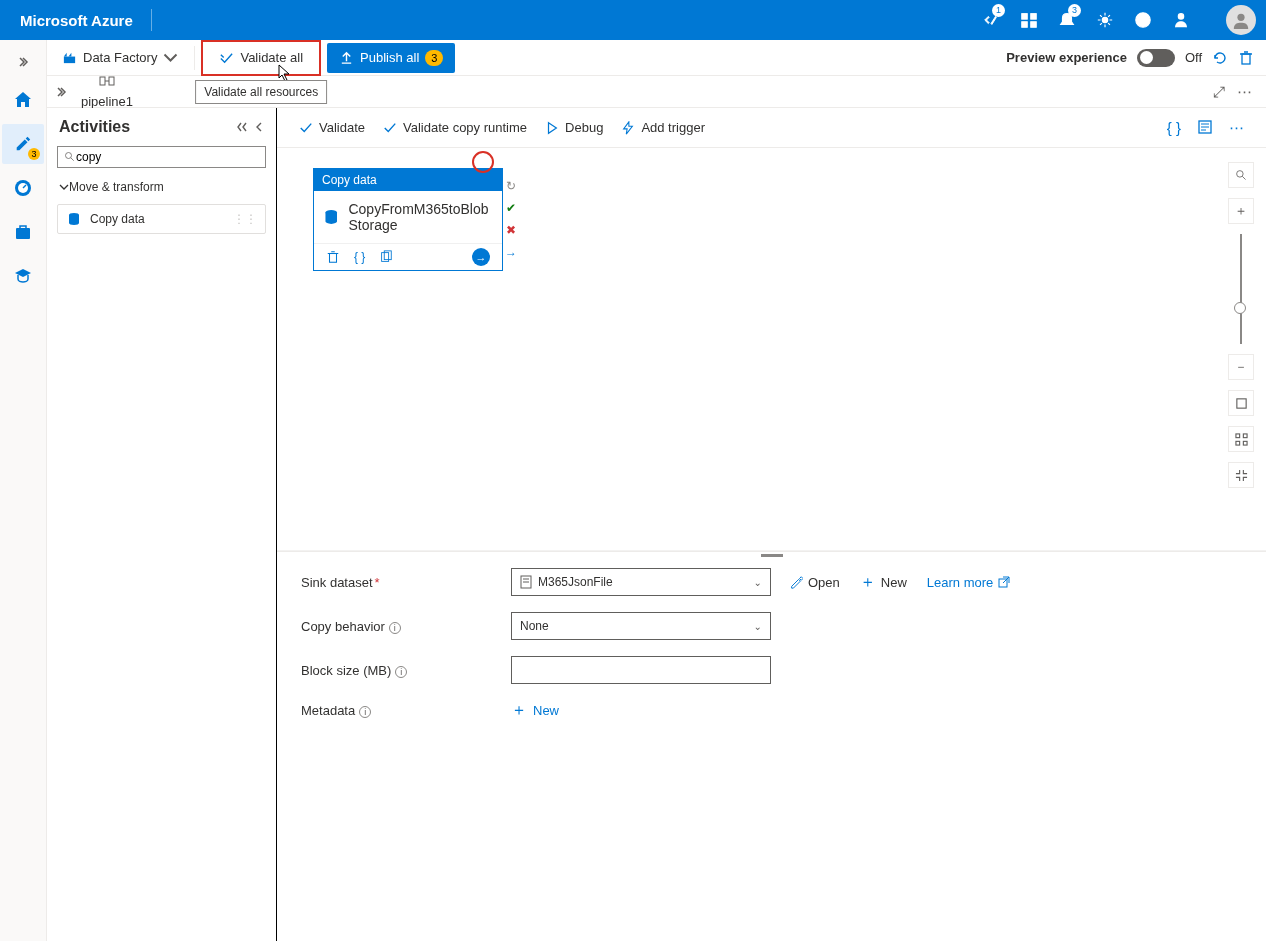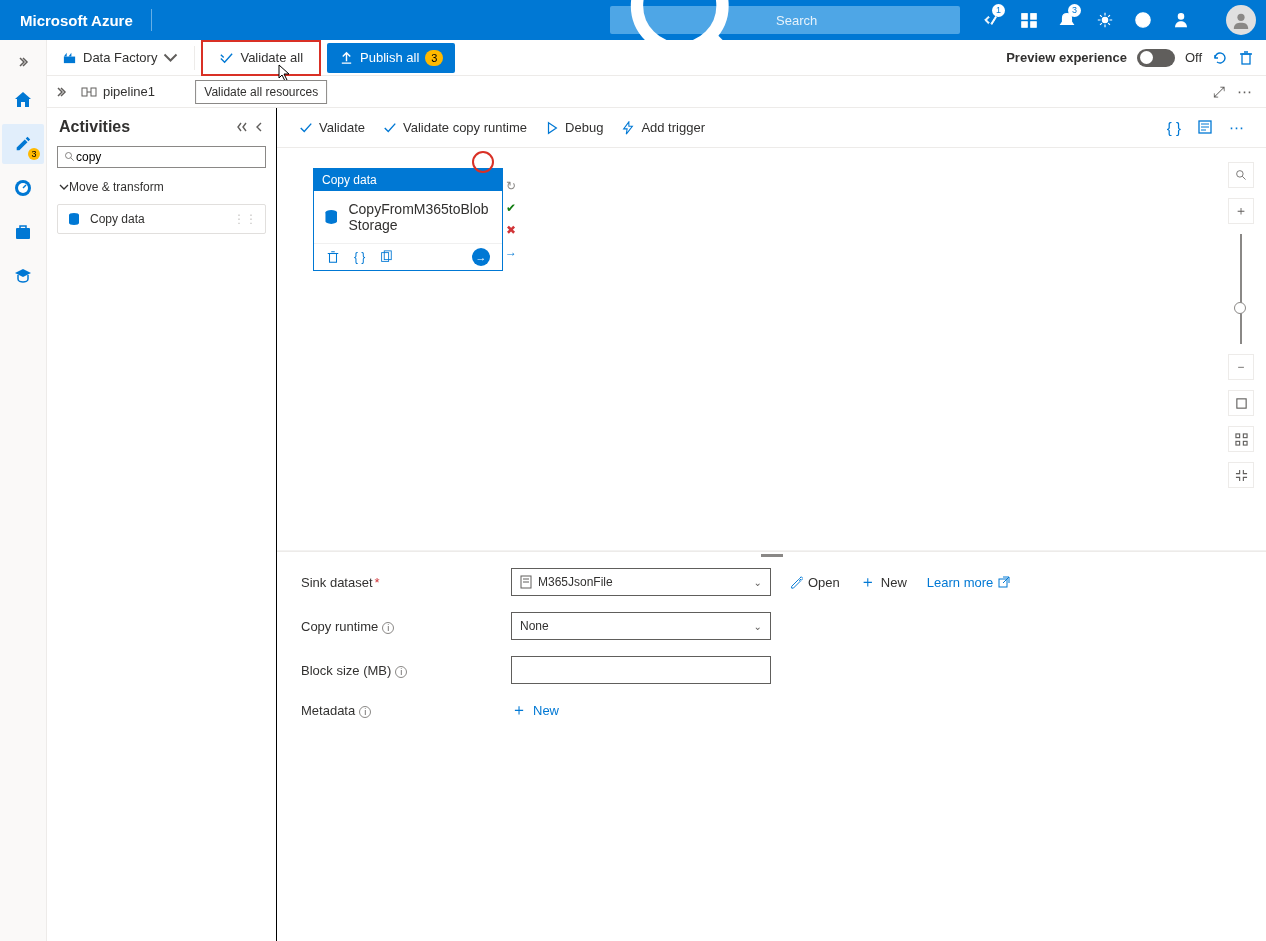--- a/index.html
+++ b/index.html
@@ -34,21 +34,21 @@
   .publish-btn .pill { background:#ffb900; color:#000; border-radius:10px; padding:0 6px; font-size:11px; height:16px; line-height:16px; }
   .toolbar .right { margin-left:auto; display:flex; align-items:center; gap:10px; padding-right:12px; font-size:13px; }
   .toggle { width:38px; height:18px; background:#605e5c; border-radius:10px; position:relative; }
   .toggle::after { content:''; position:absolute; width:13px; height:13px; background:#fff; border-radius:50%; top:2.5px; left:3px; }
   
   .tooltip { position:absolute; top:40px; left:50%; transform:translateX(-50%); background:#fff; border:1px solid #8a8886; padding:4px 8px; font-size:12px; white-space:nowrap; z-index:20; }
 
   
   .main-area { position:absolute; left:47px; right:0; top:76px; bottom:0; display:flex; flex-direction:column; }
   .tabs-row { height:32px; display:flex; align-items:center; border-bottom:1px solid #edebe9; padding:0 8px; gap:8px; }
-  .tabs-row .tab { display:flex; align-items:center; gap:6px; font-size:13px; padding:0 6px; }
+  .tabs-row .tab { display:flex; align-items:center; gap:6px; font-size:13px; padding:0 6px;flex-direction:column; }
   .tabs-row .right-icons { margin-left:auto; display:flex; gap:12px; padding-right:6px; }
   .tabs-row .right-icons span { cursor:pointer; font-size:15px; color:#605e5c; }
 
   .content-row { flex:1; display:flex; overflow:hidden; }
 
   
   .activities { width:230px; border-right:1px solid #000000; background:#fff; display:flex; flex-direction:column; }
   .activities-header { display:flex; align-items:center; padding:10px 12px 4px; font-size:16px; font-weight:600; }
   .activities-header .collapse-icons { margin-left:auto; font-size:11px; color:#605e5c; cursor:pointer; display:flex; gap:4px; }
   .act-search { margin:6px 10px; display:flex; align-items:center; border:1px solid #8a8886; padding:3px 6px; font-size:12px; }
@@ -107,27 +107,20 @@
 
   .validate-wrap { position:relative; }
 </style>
 </head>
 <body>
 
 <div class="topbar">
   <div class="brand">Microsoft Azure</div>
   <div class="divider"></div>
   <div class="spacer"></div>
-  <div class="searchbox">
-    <svg viewBox="0 0 16 16">
-        <circle cx="6.5" cy="6.5" r="4.5" fill="none" stroke="#fff" stroke-width="1.3"></circle>
-        <line x1="10" y1="10" x2="14" y2="14" stroke="#fff" stroke-width="1.3"></line>
-      </svg>
-    <input placeholder="Search" style="">
-  </div>
   <div class="topbar-icons">
     <div class="topbar-icon">
       <svg viewBox="0 0 20 20">
           <path d="M3 10 L7 6 L8 7 L5 10 L8 13 L7 14 Z M10 14 L15 6 L16 7 L11 15 Z" fill="#fff"></path>
         </svg>
       <span class="badge">1</span>
     </div>
     <div class="topbar-icon">
       <svg viewBox="0 0 20 20" fill="none" stroke="#fff" stroke-width="1.3">
           <rect x="2" y="3" width="6" height="6"></rect>
@@ -445,21 +438,21 @@
               <span class="link">
                 <span>Learn more</span>
                 <svg width="12" height="12" viewBox="0 0 12 12">
                     <rect x="1" y="3" width="8" height="8" fill="none" stroke="#0078d4"></rect>
                     <path d="M5 1 L11 1 L11 7 M11 1 L5 7" fill="none" stroke="#0078d4"></path>
                   </svg>
               </span>
             </div>
           </div>
           <div class="form-row">
-            <label><span>Copy runtime</span><span class="info">i</span></label>
+            <label><span>Copy behavior</span><span class="info">i</span></label>
             <div class="sel">
               <span>None</span>
               <span class="chev">⌄</span>
             </div>
           </div>
           <div class="form-row">
             <label><span>Block size (MB)</span><span class="info">i</span></label>
             <input class="tinput" style="">
           </div>
           <div class="form-row">

